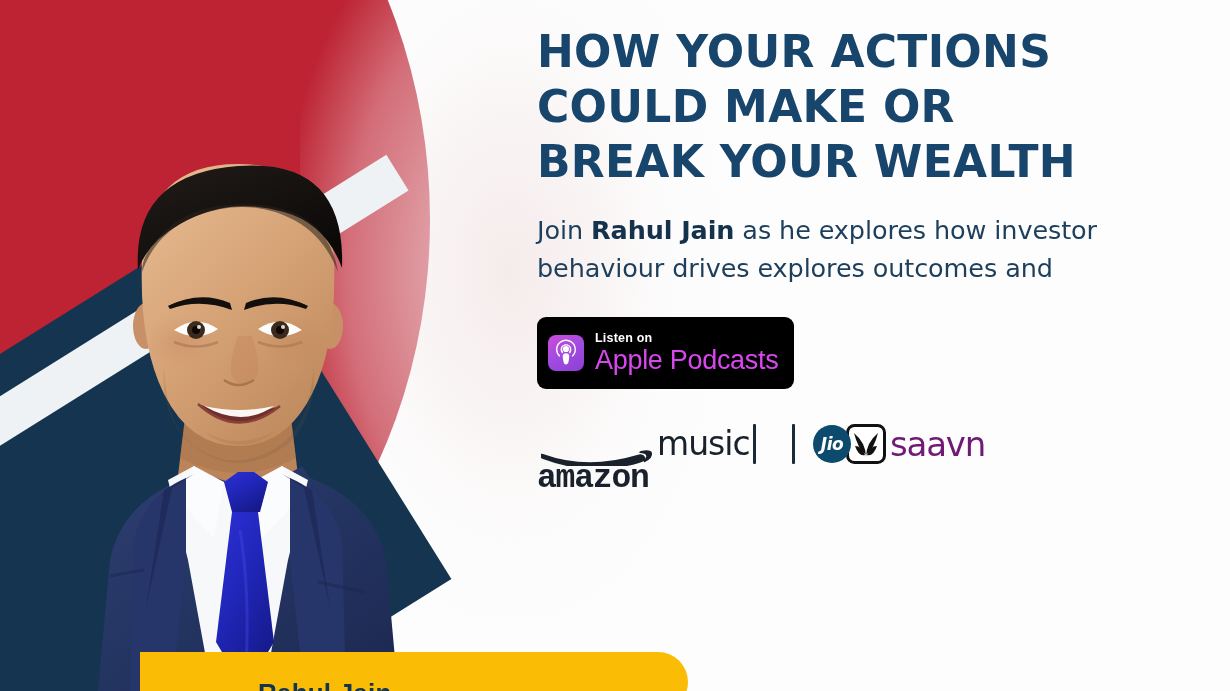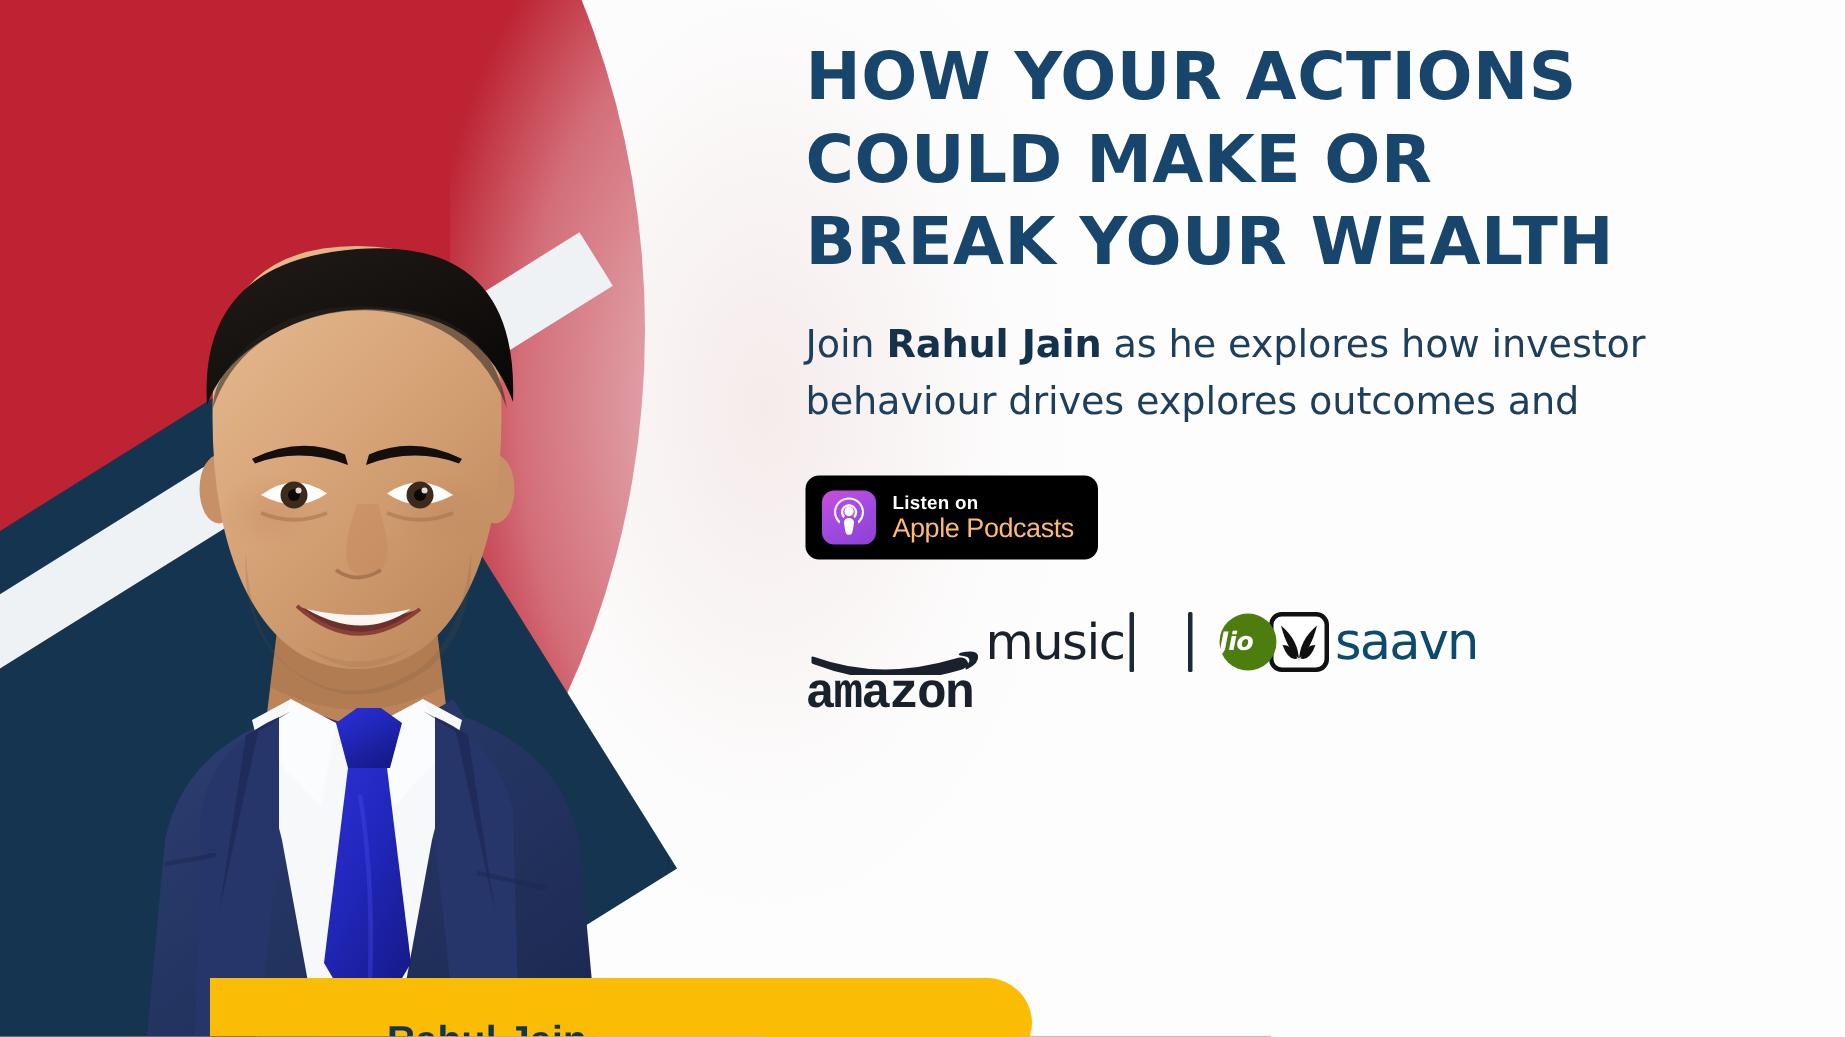--- a/index.html
+++ b/index.html
@@ -78,35 +78,35 @@
     font-size:25.5px;line-height:38px;color:#1d3f5c;font-weight:normal;
     letter-spacing:-.1px;
   }
   .subhead .ln{display:block;white-space:nowrap;}
   .subhead b{font-weight:bold;color:#15324d;}
 
   
   .apple-badge{
     margin-top:30px;display:inline-flex;align-items:center;
     background:#000;border-radius:9px;padding:8px 16px 8px 11px;
-    height:56px;
+    height:72px;
   }
   .ap-icon{
     width:36px;height:36px;border-radius:8px;flex:0 0 auto;
     background:linear-gradient(150deg,#d04bd9 0%,#a34ce0 45%,#8d3fd6 100%);
     position:relative;
   }
   .ap-icon svg{position:absolute;left:5px;top:4px;}
   .ap-text{margin-left:11px;line-height:1;}
   .ap-listen{
     display:block;color:#fff;font-size:12.5px;font-weight:bold;
     letter-spacing:.2px;margin-bottom:2px;
   }
   .ap-name{
-    display:block;color:#fdba74;font-size:18px;font-weight:normal;
+    display:block;color:#d946ef;font-size:27px;font-weight:normal;
     letter-spacing:-.3px;
   }
 
   
   .logo-row{
     margin-top:32px;display:flex;align-items:center;height:46px;
   }
   .divider{
     width:3px;height:40px;background:#1b2a36;margin:0 18px;flex:0 0 auto;
     border-radius:1px;
@@ -125,31 +125,31 @@
   .spotify-logo{display:flex;align-items:center;flex:0 0 auto;}
   .sp-mark{width:38px;height:38px;flex:0 0 auto;}
   .sp-word{
     margin-left:9px;font-size:32px;font-weight:bold;color:#0a0a0a;
     letter-spacing:-.8px;font-family:"DejaVu Sans",sans-serif;position:relative;
   }
   .sp-word sup{font-size:10px;font-weight:normal;position:absolute;top:4px;right:-9px;}
 
   .saavn-logo{display:flex;align-items:center;flex:0 0 auto;}
   .jio-circle{
-    width:38px;height:38px;border-radius:50%;background:#4d7c0f;
-    display:flex;align-items:center;justify-content:flex-start;flex:0 0 auto;
+    width:38px;height:38px;border-radius:50%;background:#0c4a6e;
+    display:flex;align-items:center;justify-content:center;flex:0 0 auto;
     position:relative;
   }
   .jio-circle span{
     color:#fff;font-size:17px;font-weight:bold;font-style:italic;
     letter-spacing:-.5px;font-family:"DejaVu Sans",sans-serif;
   }
   .saavn-mark{width:40px;height:40px;margin-left:-5px;flex:0 0 auto;}
   .saavn-word{
-    margin-left:4px;font-size:34px;font-weight:normal;color:#0c4a6e;
+    margin-left:4px;font-size:34px;font-weight:normal;color:#701a75;
     letter-spacing:-1.2px;font-family:"DejaVu Sans",sans-serif;
   }
 </style>
 </head>
 <body>
 
 <div id="poster">
 
   <div class="red-blob"></div>
   <div class="red-blob-edge"></div>

